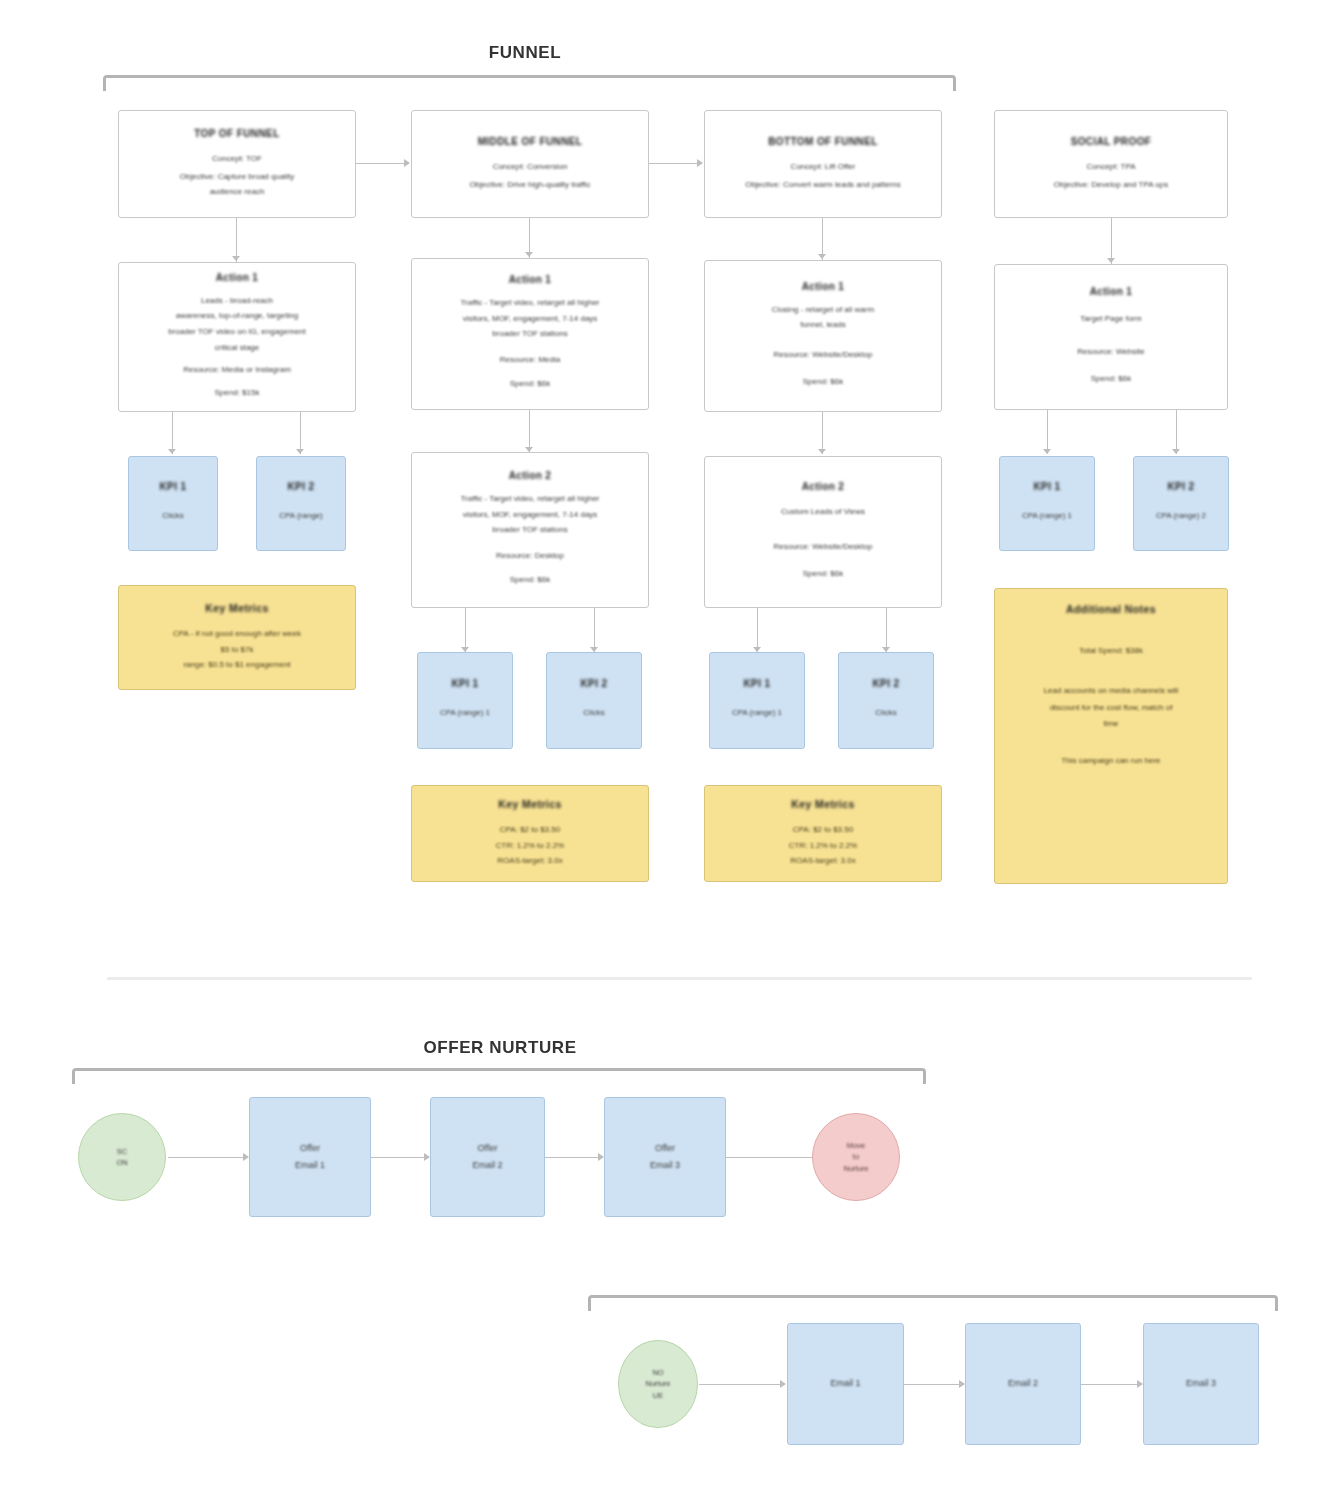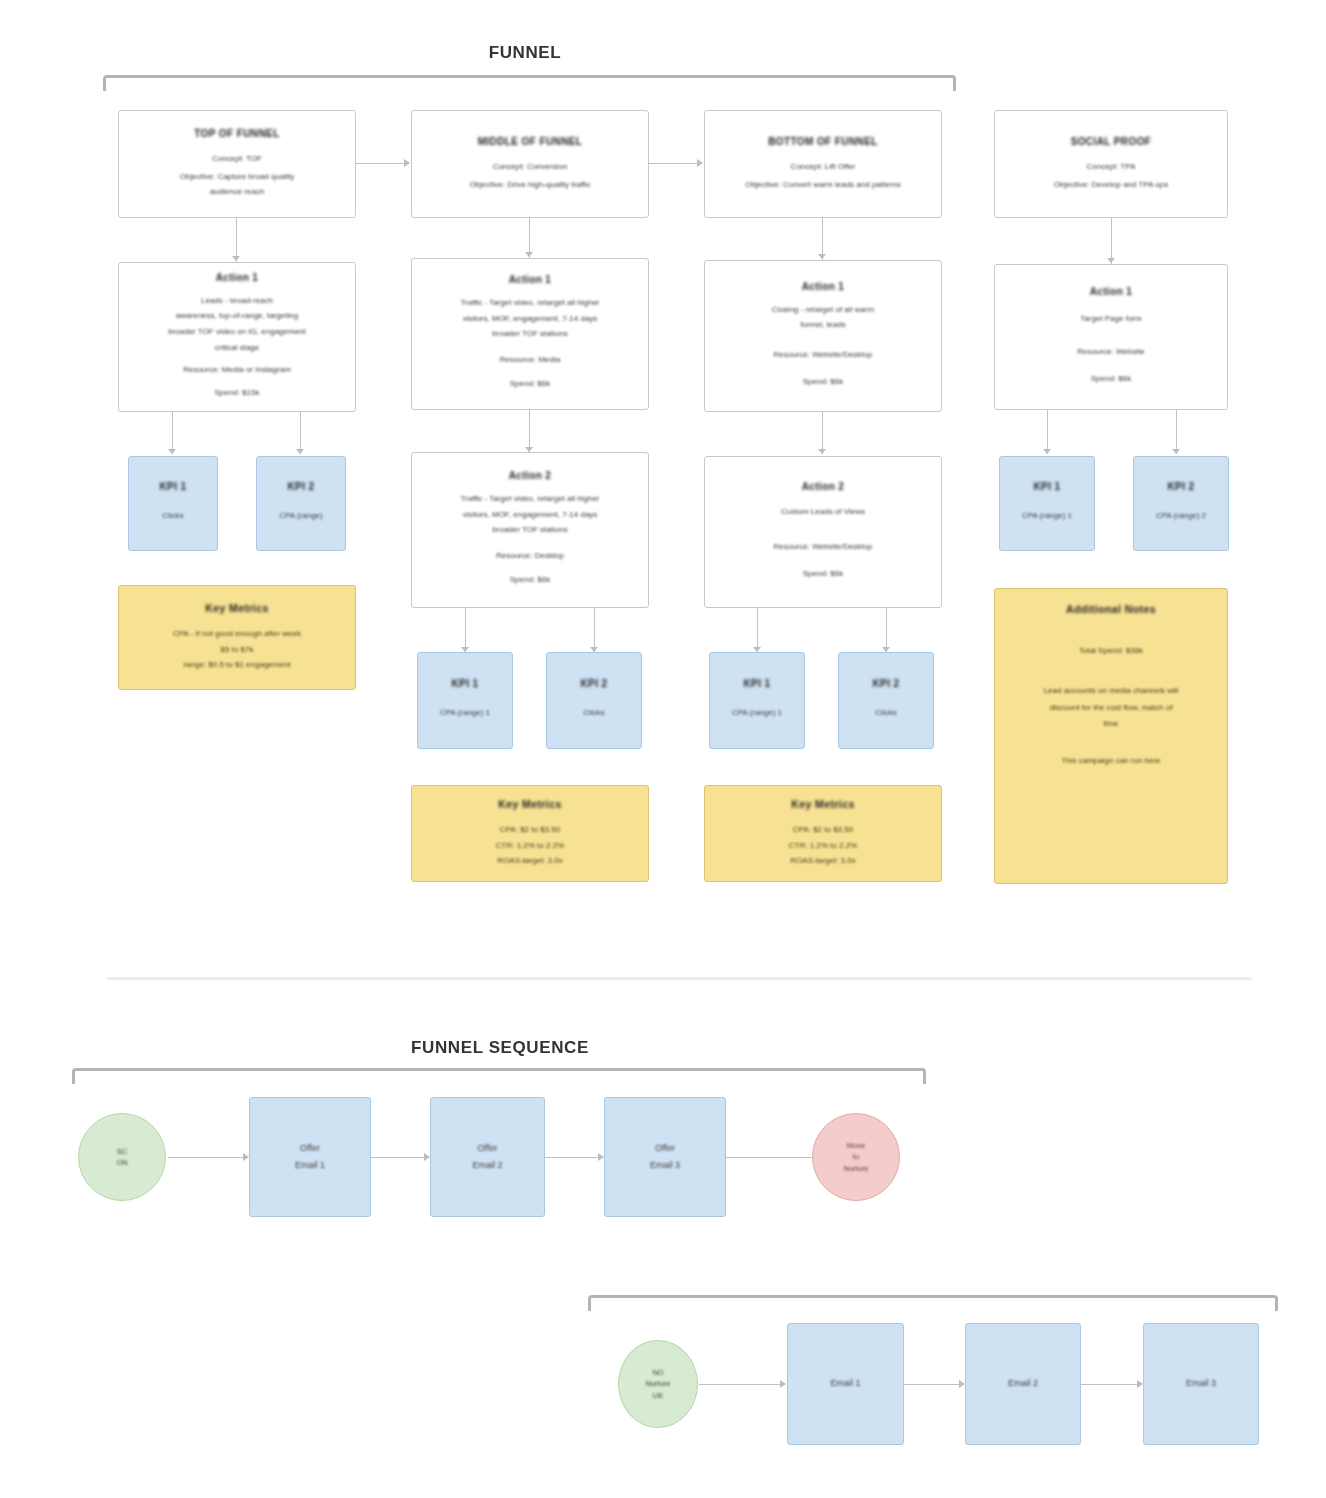--- a/index.html
+++ b/index.html
@@ -277,21 +277,21 @@
     <div class="hd blur-h">Additional Notes</div>
     <div class="ln blur-s" style="margin-top:18px;">Total Spend: $38k</div>
     <div class="ln blur-s" style="margin-top:24px;">Lead accounts on media channels will</div>
     <div class="ln blur-s tight">discount for the cost flow, match of</div>
     <div class="ln blur-s tight">time</div>
     <div class="ln blur-s" style="margin-top:24px;">This campaign can run here</div>
   </div>
 
   <div class="divider" style="left:107px; top:977px; width:1145px;"></div>
 
-  <div class="sec-title" style="left:330px; top:1038px; width:340px;">FUNNEL SEQUENCE</div>
+  <div class="sec-title" style="left:330px; top:1038px; width:340px;">OFFER NURTURE</div>
   <div class="bracket" style="left:72px; top:1068px; width:854px;"></div>
 
   <div class="circle green" style="left:78px; top:1113px; width:88px; height:88px;">
     <span class="blur-s">SC</span>
     <span class="blur-s">ON</span>
   </div>
 
   <div class="hline" style="left:168px; top:1157px; width:78px;"></div>
   <div class="arrow" style="left:243px; top:1153px;"></div>
 

